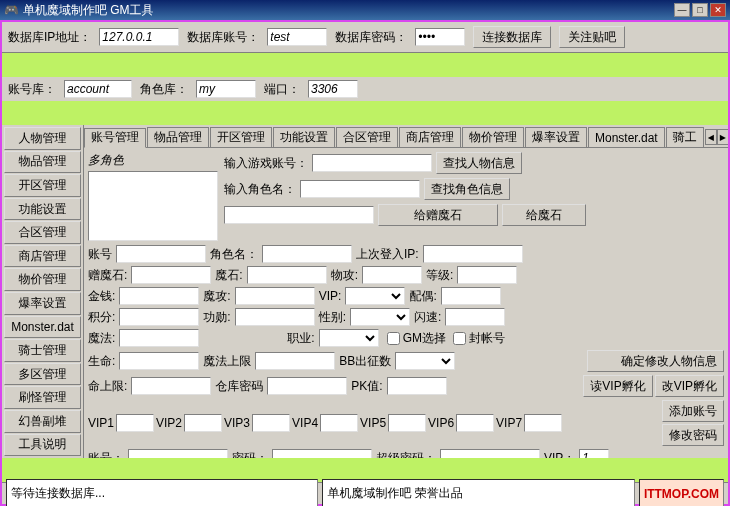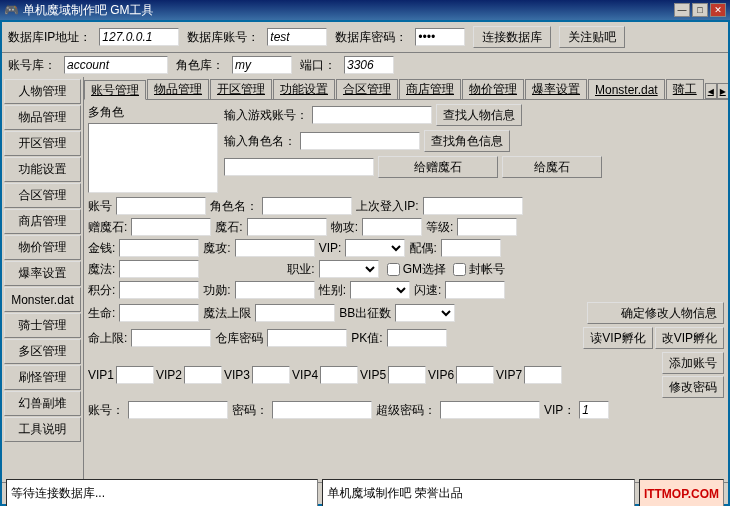--- a/index.html
+++ b/index.html
@@ -17,21 +17,21 @@
     }
     .title-bar-text { font-size: 11px; display: flex; align-items: center; gap: 4px; }
     .title-bar-controls { display: flex; gap: 2px; }
     .title-btn {
       width: 16px; height: 14px; border: 1px solid #888; background: #d4d0c8;
       color: black; font-size: 9px; cursor: pointer; display: flex; align-items: center; justify-content: center;
     }
     .title-btn.close { background: #c0392b; color: white; }
     
     
-    .window { border: 2px solid #0369a1; background: #ef4444; height: calc(100% - 20px); display: flex; flex-direction: column; }
+    .window { border: 2px solid #d946ef; background: #bef264; height: calc(100% - 20px); display: flex; flex-direction: column; gap: 24px; }
     
     
     .top-bar { padding: 4px 6px; display: flex; align-items: center; gap: 8px; background: #d4d0c8; border-bottom: 1px solid #808080; }
     .label-text { white-space: nowrap; }
     .inset-input {
       background: white; border: 1px solid; border-color: #808080 #dfdfdf #dfdfdf #808080;
       height: 20px; padding: 1px 3px;
     }
     .connect-btn, .close-btn {
       height: 22px; padding: 2px 8px; border: 1px solid; border-color: #dfdfdf #808080 #808080 #dfdfdf;
@@ -49,21 +49,21 @@
     .sidebar-item {
       height: 25px; display: flex; align-items: center; justify-content: center;
       border: 1px solid; border-color: #dfdfdf #808080 #808080 #dfdfdf;
       background: #d4d0c8; cursor: pointer; text-align: center;
     }
     
     
     .right-panel { flex: 1; display: flex; flex-direction: column; overflow: hidden; }
     
     
-    .tab-bar { display: flex; background: #d4d0c8; border-bottom: 1px solid #808080; padding-top: 2px; align-items: flex-end; text-decoration: underline; }
+    .tab-bar { display: flex; background: #d4d0c8; border-bottom: 1px solid #808080; padding-top: 2px; align-items: center; }
     .tab {
       padding: 2px 6px; height: 20px; border: 1px solid #808080; border-bottom: none;
       background: #d4d0c8; cursor: pointer; white-space: nowrap; margin-right: 1px;
       display: flex; align-items: center;
     }
     .tab.active { background: #d4d0c8; border-bottom: 1px solid #d4d0c8; margin-bottom: -1px; z-index: 1; }
     .tab-nav { display: flex; align-items: center; }
     .tab-nav-btn { width: 12px; height: 16px; border: 1px solid #808080; background: #d4d0c8; cursor: pointer; font-size: 8px; display: flex; align-items: center; justify-content: center; }
     
     
@@ -105,21 +105,21 @@
     }
     
     
     .check-row { display: flex; align-items: center; gap: 3px; }
     
     
     .vip-row { display: flex; align-items: center; gap: 2px; margin-bottom: 3px; }
     .vip-input { width: 38px; }
     
     .gift-btn { width: 120px; }
-    .gift-btn2 { width: 100px; }
+    .gift-btn2 { width: 84px; }
   </style>
 </head>
 <body>
 
 <div class="title-bar">
   <div class="title-bar-text">
     <span>🎮</span>
     <span>单机魔域制作吧 GM工具</span>
   </div>
   <div class="title-bar-controls">
@@ -137,21 +137,21 @@
     <span class="label-text">数据库账号：</span>
     <input class="inset-input field-input" style="width: 60px;" value="test">
     <span class="label-text">数据库密码：</span>
     <input class="inset-input field-input" style="width: 50px;" type="password" value="****">
     <button class="connect-btn">连接数据库</button>
     <button class="close-btn">关注贴吧</button>
   </div>
 
   <div class="account-bar">
     <span class="label-text">账号库：</span>
-    <input class="inset-input field-input" style="width: 104px;" value="account">
+    <input class="inset-input field-input" style="width: 68px;" value="account">
     <span class="label-text">角色库：</span>
     <input class="inset-input field-input" style="width: 60px;" value="my">
     <span class="label-text">端口：</span>
     <input class="inset-input field-input" style="width: 50px;" value="3306">
   </div>
 
   <div class="content-area">
 
     <div class="sidebar">
       <div class="sidebar-item">人物管理</div>
@@ -185,21 +185,21 @@
         <div class="tab">骑工</div>
         <div class="tab-nav">
           <button class="tab-nav-btn">◀</button>
           <button class="tab-nav-btn">▶</button>
         </div>
       </div>
 
       <div class="form-area">
 
         <div class="multi-char-section">
-          <div style="display:flex;flex-direction:column;align-items:flex-start;">
+          <div style="display:flex;flex-direction:column;align-items:flex-start;font-style:italic;">
             <span style="margin-bottom:2px;">多角色</span>
             <div class="multi-char-box"></div>
           </div>
           <div class="right-search">
             <div class="search-row">
               <span class="form-label">输入游戏账号：</span>
               <input class="field-input" style="width: 120px;">
               <button class="btn">查找人物信息</button>
             </div>
             <div class="search-row">
@@ -242,49 +242,49 @@
           <input class="field-input" style="width: 80px;">
           <span class="form-label">VIP:</span>
           <select class="field-select" style="width:60px;">
             <option></option><option>1</option><option>2</option><option>3</option>
           </select>
           <span class="form-label">配偶:</span>
           <input class="field-input" style="width: 60px;">
         </div>
 
         <div class="form-row">
+          <span class="form-label">积分:</span>
+          <input class="field-input" style="width: 80px;">
+          <span class="form-label">功勋:</span>
+          <input class="field-input" style="width: 80px;">
+          <span class="form-label">性别:</span>
+          <select class="field-select" style="width:60px;">
+            <option></option><option>男</option><option>女</option>
+          </select>
+          <span class="form-label">闪速:</span>
+          <input class="field-input" style="width: 60px;">
+        </div>
+
+        <div class="form-row">
           <span class="form-label">魔法:</span>
           <input class="field-input" style="width: 80px;">
           <span style="width:80px;"></span>
           <span class="form-label">职业:</span>
           <select class="field-select" style="width:60px;">
             <option></option>
           </select>
           <div class="check-row" style="margin-left:4px;">
             <input type="checkbox" style="">
             <span>GM选择</span>
             <input type="checkbox" style="margin-left: 4px;">
             <span>封帐号</span>
           </div>
         </div>
 
         <div class="form-row">
-          <span class="form-label">积分:</span>
-          <input class="field-input" style="width: 80px;">
-          <span class="form-label">功勋:</span>
-          <input class="field-input" style="width: 80px;">
-          <span class="form-label">性别:</span>
-          <select class="field-select" style="width:60px;">
-            <option></option><option>男</option><option>女</option>
-          </select>
-          <span class="form-label">闪速:</span>
-          <input class="field-input" style="width: 60px;">
-        </div>
-
-        <div class="form-row">
           <span class="form-label">生命:</span>
           <input class="field-input" style="width: 80px;">
           <span class="form-label">魔法上限</span>
           <input class="field-input" style="width: 80px;">
           <span class="form-label">BB出征数</span>
           <select class="field-select" style="width:60px;">
             <option></option>
           </select>
           <button class="btn" style="margin-left:auto;padding-left:33px;">确定修改人物信息</button>
         </div>

